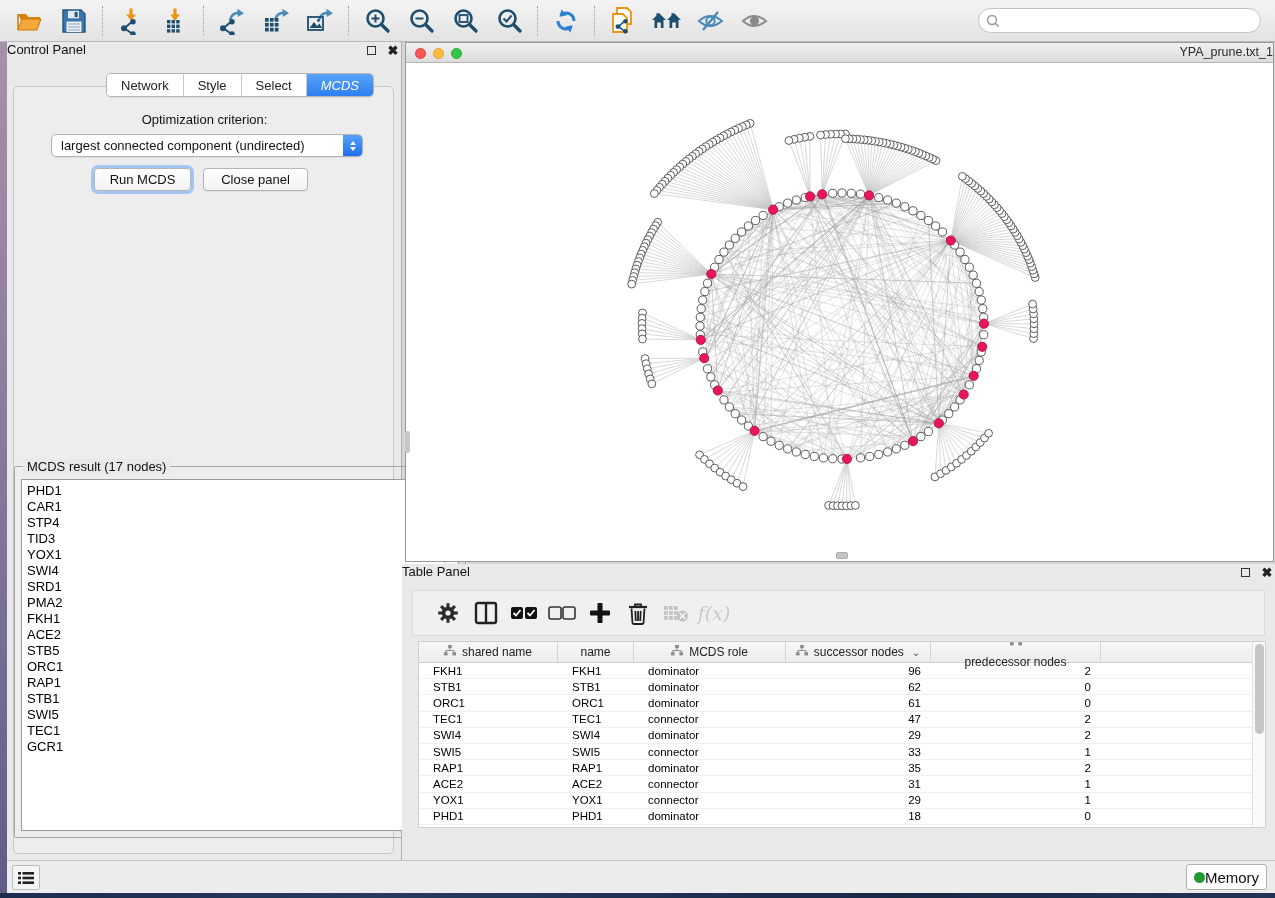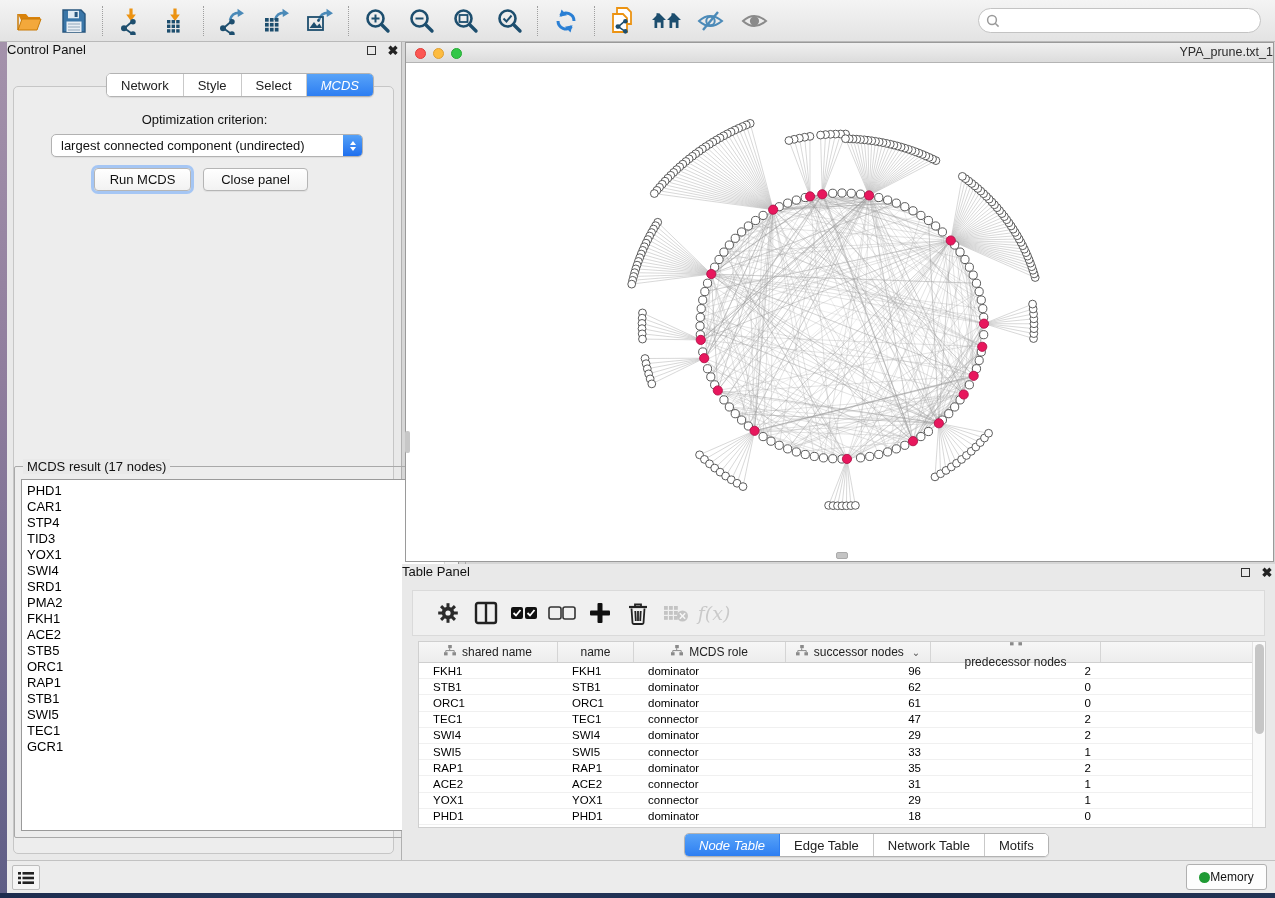--- a/index.html
+++ b/index.html
@@ -125,21 +125,21 @@
   #tp-tabs { left:258px; top:269px; }
 
   
   #statusbar { left:7px; top:860px; width:1268px; height:33px; background:#ececec;
     border-top:1px solid #c2c2c2; }
   #list-btn { position:absolute; left:5px; top:4px; width:28px; height:25px;
     background:#f5f5f5; border:1px solid #bdbdbd; border-radius:2px;
     display:flex; align-items:center; justify-content:center; }
   #memory-btn { position:absolute; right:8px; top:3px; width:81px; height:26px;
     background:#fdfdfd; border:1px solid #b0b0b0; border-radius:3px;
-    display:flex; align-items:center; justify-content:center; gap:0; font-size:12px; color:#111; }
+    display:flex; align-items:center; justify-content:center; gap:0; font-size:15px; color:#111; }
   #memory-dot { width:11px; height:11px; border-radius:50%; background:#1f9a34; }
 </style>
 </head>
 <body>
 
 <div id="app">
 
   <div id="toolbar" class="abs">
       <span class="tb-icon">
         <svg width="28" height="26" viewBox="0 0 28 26">
@@ -1395,26 +1395,20 @@
             <div class="g-cell g-left" style="width: 76px;">PHD1</div>
             <div class="g-cell g-left" style="width: 152px;">dominator</div>
             <div class="g-cell g-num" style="width: 145px;">18</div>
             <div class="g-cell g-num" style="width: 170px;">0</div>
           </div>
         </div>
       <div id="grid-scroll">
           <div id="grid-thumb"></div>
         </div>
     </div>
-    <div id="tp-tabs" class="seg-tabs abs">
-        <span class="seg-tab sel">Node Table</span>
-        <span class="seg-tab">Edge Table</span>
-        <span class="seg-tab">Network Table</span>
-        <span class="seg-tab">Motifs</span>
-      </div>
   </div>
 
   <div id="statusbar" class="abs">
     <div id="list-btn">
       <svg width="16" height="14" viewBox="0 0 16 14">
         <g fill="#222">
             <rect x="0" y="1" width="3" height="2.6"></rect>
             <rect x="4.5" y="1" width="11.5" height="2.6"></rect>
         <rect x="0" y="5.7" width="3" height="2.6"></rect>
             <rect x="4.5" y="5.7" width="11.5" height="2.6"></rect>

